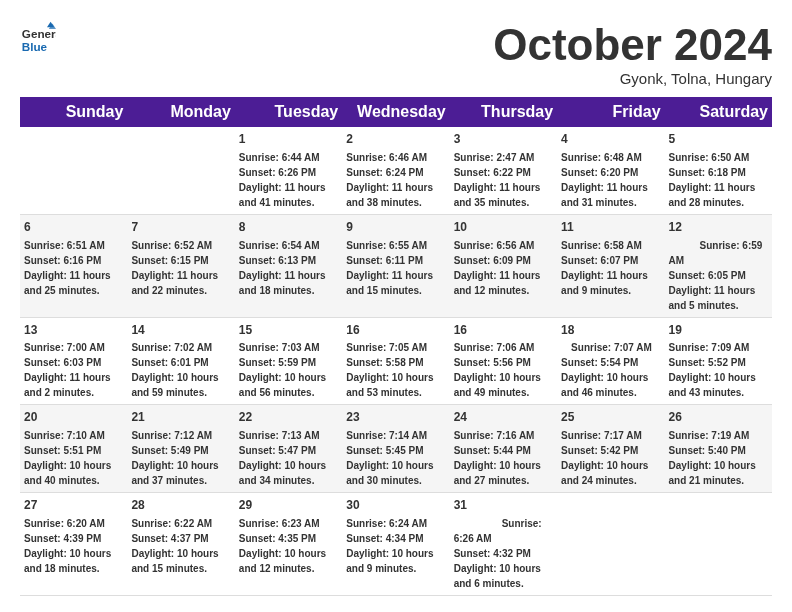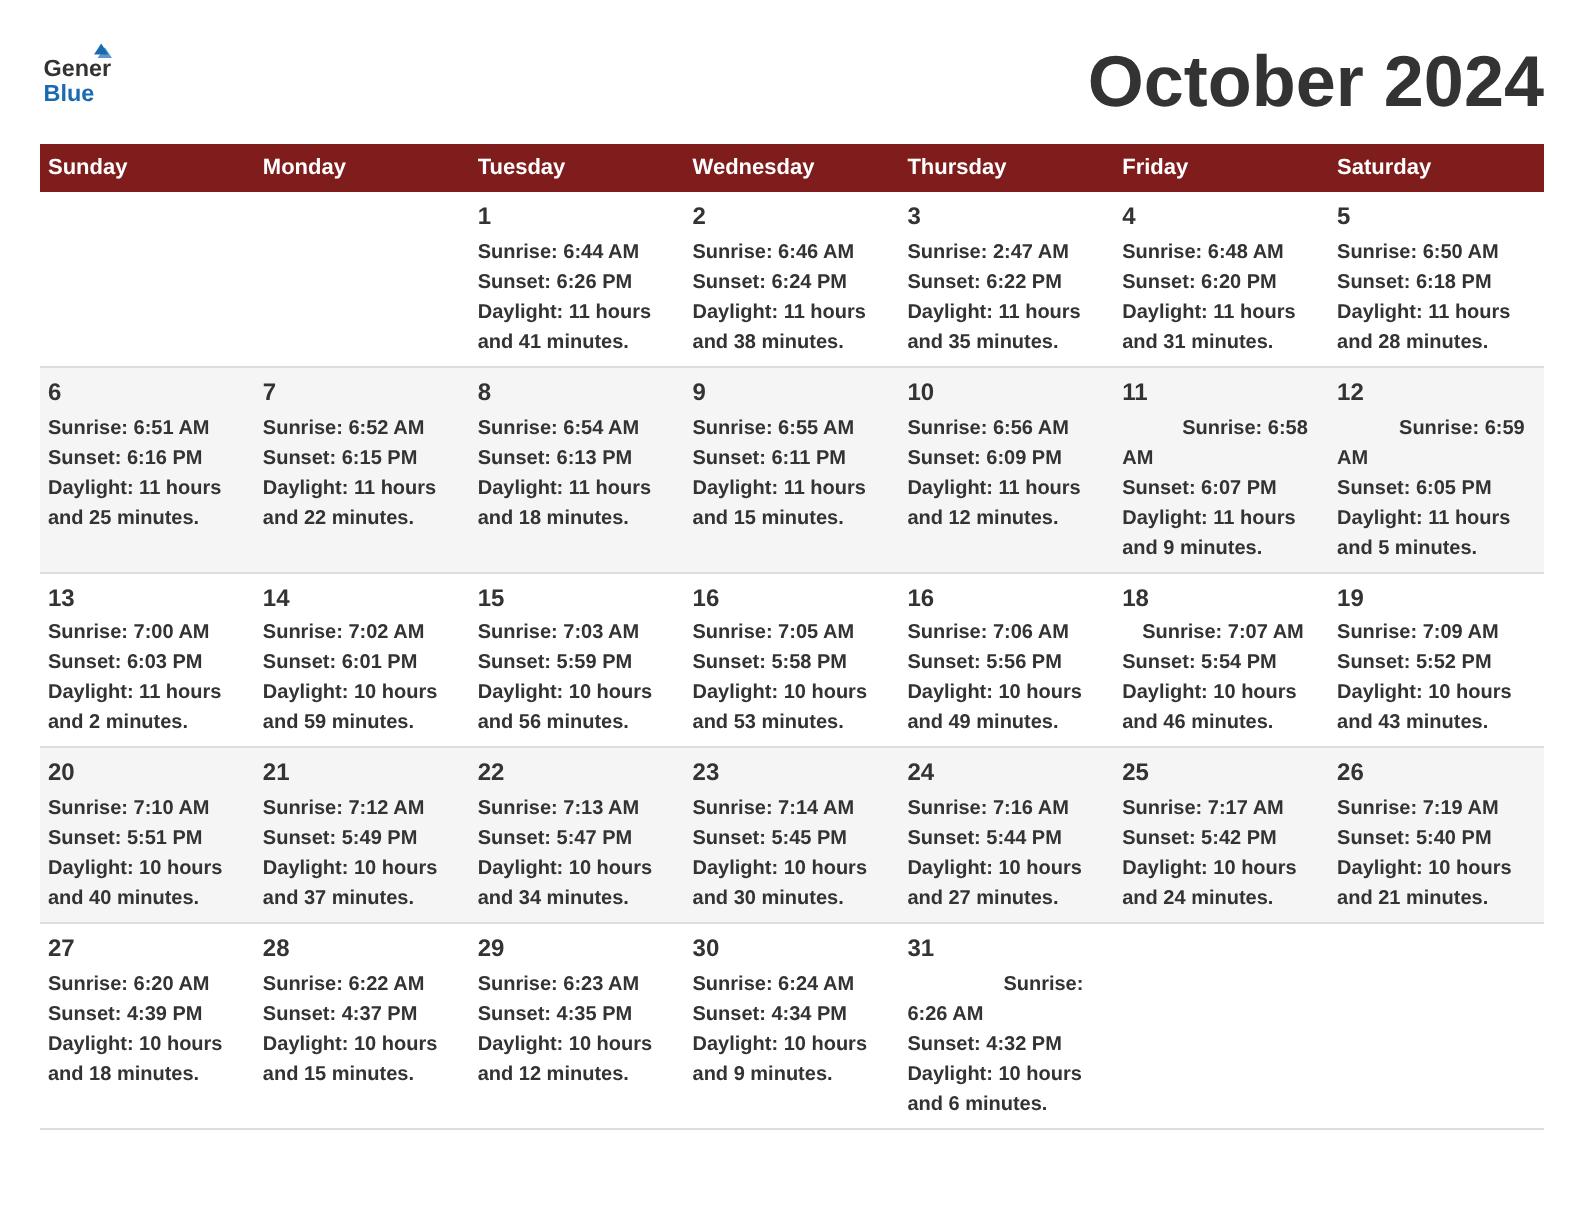--- a/index.html
+++ b/index.html
@@ -22,39 +22,39 @@
       gap: 4px;
     }
     .logo-icon {
       width: 36px;
       height: 36px;
     }
     .title-block {
       text-align: right;
     }
     .month-title {
-      font-size: 36px;
+      font-size: 44px;
       font-weight: bold;
       color: #333;
     }
     .location {
       font-size: 15px;
       color: #333;
     }
     table {
       width: 100%;
       border-collapse: collapse;
       font-size: 11px;
     }
     thead tr th {
-      background-color: #7f1d1d;
+      background-color: #4c1d95;
       color: #fff;
       padding: 6px 4px;
-      text-align: left;
-      font-size: 11px;
+      text-align: right;
+      font-size: 16px;
       font-weight: bold;
     }
     tbody tr {
       border-bottom: 1px solid #ddd;
     }
     tbody tr:nth-child(odd) {
       background-color: #fff;
     }
     tbody tr:nth-child(even) {
       background-color: #f5f5f5;
@@ -86,20 +86,21 @@
   <div class="logo">
     <svg class="logo-icon" viewBox="0 0 40 40">
       <text x="2" y="20" font-size="13" font-weight="bold" fill="#333" font-family="Arial">General</text>
       <text x="2" y="34" font-size="13" font-weight="bold" fill="#1a6ab1" font-family="Arial">Blue</text>
       <polygon points="30,8 38,8 34,2" fill="#1a6ab1"></polygon>
       <polygon points="32,10 40,10 36,4" fill="#1a6ab1" opacity="0.7"></polygon>
     </svg>
   </div>
   <div class="title-block">
     <div class="month-title">October 2024</div>
+    <div class="location">Gyonk, Tolna, Hungary</div>
   </div>
 </div>
 
 <table>
   <thead>
     <tr id="header-row">
     <th>Sunday</th>
         <th>Monday</th>
         <th>Tuesday</th>
         <th>Wednesday</th>
@@ -137,21 +138,21 @@
 Daylight: 11 hours and 22 minutes.</span></td>
         <td><span class="day-number">8</span><span class="day-info" style="white-space: pre-line;">Sunrise: 6:54 AM
 Sunset: 6:13 PM
 Daylight: 11 hours and 18 minutes.</span></td>
         <td><span class="day-number">9</span><span class="day-info" style="white-space: pre-line;">Sunrise: 6:55 AM
 Sunset: 6:11 PM
 Daylight: 11 hours and 15 minutes.</span></td>
         <td><span class="day-number">10</span><span class="day-info" style="white-space: pre-line;">Sunrise: 6:56 AM
 Sunset: 6:09 PM
 Daylight: 11 hours and 12 minutes.</span></td>
-        <td><span class="day-number">11</span><span class="day-info" style="white-space: pre-line; margin-left: 30px;">Sunrise: 6:58 AM
+        <td><span class="day-number">11</span><span class="day-info" style="white-space: pre-line;">Sunrise: 6:58 AM
 Sunset: 6:07 PM
 Daylight: 11 hours and 9 minutes.</span></td>
         <td><span class="day-number">12</span><span class="day-info" style="white-space: pre-line; margin-left: 31px;">Sunrise: 6:59 AM
 Sunset: 6:05 PM
 Daylight: 11 hours and 5 minutes.</span></td>
       </tr>
       <tr>
         <td><span class="day-number">13</span><span class="day-info" style="white-space: pre-line;">Sunrise: 7:00 AM
 Sunset: 6:03 PM
 Daylight: 11 hours and 2 minutes.</span></td>

